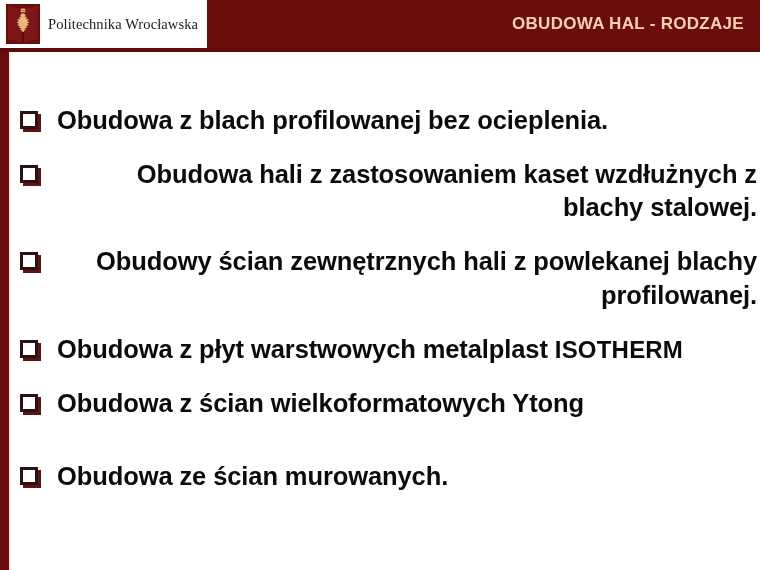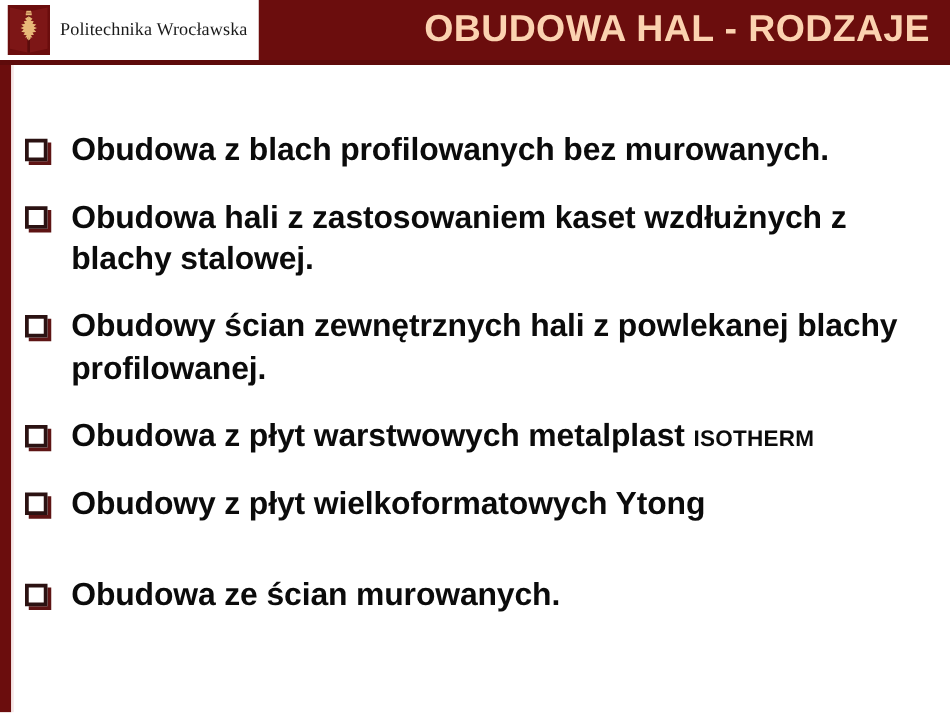--- a/index.html
+++ b/index.html
@@ -11,20 +11,21 @@
   body {
     font-family: "Liberation Sans", "DejaVu Sans", sans-serif;
   }
 
   .slide {
     position: relative;
     width: 760px;
     height: 570px;
     background: #ffffff;
     overflow: hidden;
+    text-align: right;
   }
 
   
   .header-band {
     position: absolute;
     left: 0;
     top: 0;
     width: 760px;
     height: 48px;
     background: #6b0d0d;
@@ -63,21 +64,21 @@
     margin-left: 8px;
     white-space: nowrap;
   }
   .header-title {
     position: absolute;
     right: 16px;
     top: 0;
     height: 48px;
     display: flex;
     align-items: center;
-    font-size: 30px;
+    font-size: 17px;
     font-weight: bold;
     color: #fbd2b0;
     letter-spacing: 0.3px;
     white-space: nowrap;
   }
 
   
   .left-border {
     position: absolute;
     left: 0;
@@ -124,21 +125,21 @@
   }
   .bullet-text {
     font-size: 25.5px;
     font-weight: bold;
     color: #0b0b0b;
     line-height: 1.30;
     letter-spacing: -0.1px;
     max-width: 700px;
   }
   .small-caps-tail {
-    font-size: 18px;
+    font-size: 24px;
     font-weight: bold;
     letter-spacing: 0.2px;
   }
 </style>
 </head>
 <body>
 
 <div class="slide">
 
   <div class="header-band"></div>
@@ -162,41 +163,41 @@
 
   <div class="header-title">OBUDOWA HAL - RODZAJE</div>
 
   <div class="left-border"></div>
   <div class="left-border-hair"></div>
 
   <div class="content">
 
     <div class="bullet-row">
       <span class="bullet-marker"></span>
-      <span class="bullet-text"><span>Obudowa z blach profilowanych bez murowanych.</span><span class="small-caps-tail"></span></span>
+      <span class="bullet-text"><span>Obudowa z blach profilowanej bez ocieplenia.</span><span class="small-caps-tail"></span></span>
     </div>
 
     <div class="bullet-row">
       <span class="bullet-marker"></span>
       <span class="bullet-text"><span>Obudowa hali z zastosowaniem kaset wzdłużnych z blachy stalowej.</span><span class="small-caps-tail"></span></span>
     </div>
 
     <div class="bullet-row">
       <span class="bullet-marker"></span>
       <span class="bullet-text"><span>Obudowy ścian zewnętrznych hali z powlekanej blachy profilowanej.</span><span class="small-caps-tail"></span></span>
     </div>
 
     <div class="bullet-row">
       <span class="bullet-marker"></span>
       <span class="bullet-text"><span>Obudowa z płyt warstwowych metalplast </span><span class="small-caps-tail">ISOTHERM</span></span>
     </div>
 
     <div class="bullet-row">
       <span class="bullet-marker"></span>
-      <span class="bullet-text"><span>Obudowy z płyt wielkoformatowych Ytong</span><span class="small-caps-tail"></span></span>
+      <span class="bullet-text"><span>Obudowa z ścian wielkoformatowych Ytong</span><span class="small-caps-tail"></span></span>
     </div>
 
     <div class="bullet-row">
       <span class="bullet-marker"></span>
       <span class="bullet-text"><span>Obudowa ze ścian murowanych.</span><span class="small-caps-tail"></span></span>
     </div>
 
   </div>
 
 </div>

